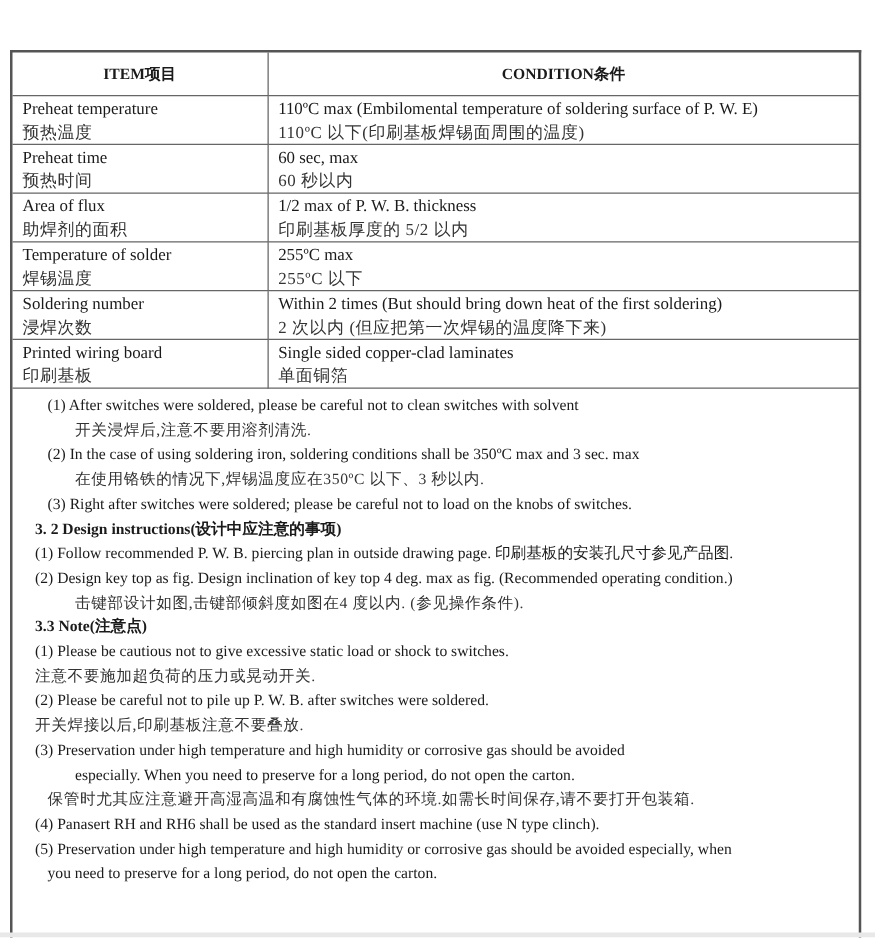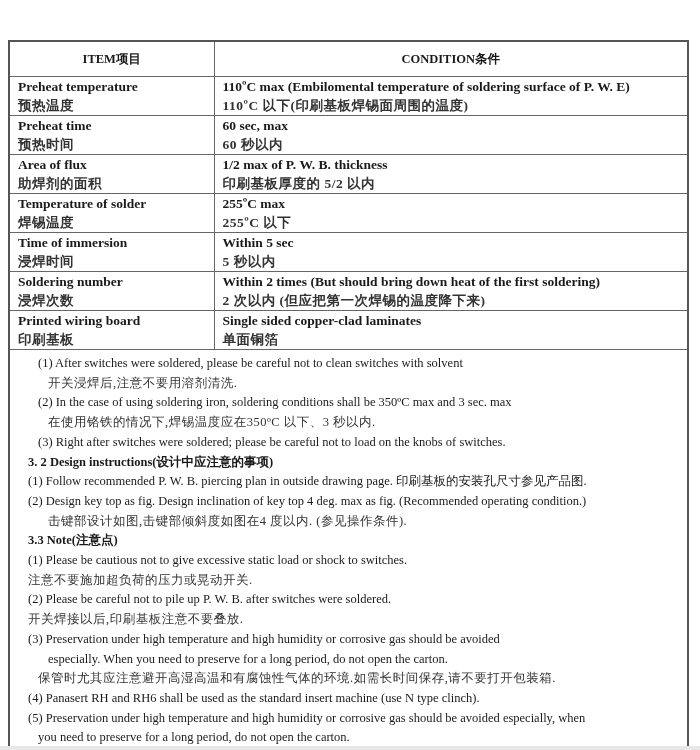--- a/index.html
+++ b/index.html
@@ -2,33 +2,33 @@
 <html><head>
 <meta charset="utf-8">
 <style>
   html, body { margin:0; padding:0; background:#ffffff; }
   body { width:700px; height:750px; overflow:hidden; position:relative;
          font-family:"Liberation Serif","DejaVu Serif",serif; color:#1a1a1a; }
   .frame { position:absolute; left:8px; top:4px; width:681px; height:742px;
            border:2px solid #555; border-bottom:none; box-sizing:border-box;margin-top:36px; }
   table.spec { border-collapse:collapse; width:100%; table-layout:fixed; }
   table.spec td, table.spec th { border:1px solid #666; padding:0 8px; vertical-align:top;
-            font-size:13.5px; line-height:19px; font-weight:bold; }
+            font-size:13.5px; line-height:19px; font-weight:normal; }
   table.spec tr td:first-child, table.spec tr th:first-child { border-left:none; }
   table.spec tr td:last-child, table.spec tr th:last-child { border-right:none; }
   table.spec tr:first-child th { border-top:none; }
   th.hdr { height:34px; vertical-align:middle !important; font-weight:bold !important;
            font-size:12.5px !important; text-align:center; }
   col.c1 { width:204px; }
   tr.row td { height:38px; padding-top:0; }
   .cn { color:#333; letter-spacing:0.5px; }
   .notes { padding:4px 0 0 0; font-size:12.5px; line-height:19.7px; }
   .notes .l { white-space:nowrap; }
   .i1 { padding-left:28px; }
-  .i2 { padding-left:38px; }
+  .i2 { padding-left:50px; }
   .i3 { padding-left:18px; }
   .bold { font-weight:bold; }
   .bottom-strip { position:absolute; left:0; top:746px; width:700px; height:4px; background:#e8e8e8; }
 </style>
 </head>
 <body>
 
 <div class="frame">
   <table class="spec">
     <colgroup>
@@ -75,30 +75,20 @@
             <div>Temperature of solder</div>
             <div class="cn">焊锡温度</div>
           </td>
       <td>
             <div>255ºC max</div>
             <div class="cn">255ºC  以下</div>
           </td>
     </tr>
     <tr class="row">
       <td>
-            <div>Time of immersion</div>
-            <div class="cn">浸焊时间</div>
-          </td>
-      <td>
-            <div>Within 5 sec</div>
-            <div class="cn">5  秒以内</div>
-          </td>
-    </tr>
-    <tr class="row">
-      <td>
             <div>Soldering number</div>
             <div class="cn">浸焊次数</div>
           </td>
       <td>
             <div>Within 2 times (But should bring down heat of the first soldering)</div>
             <div class="cn">2  次以内  (但应把第一次焊锡的温度降下来)</div>
           </td>
     </tr>
     <tr class="row">
       <td>

